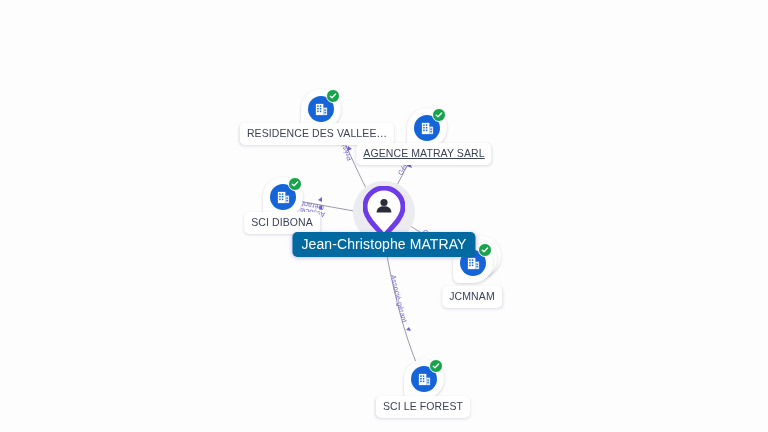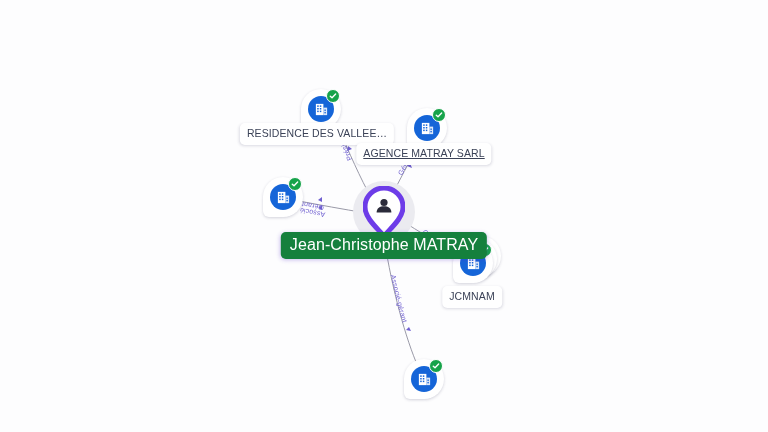--- a/index.html
+++ b/index.html
@@ -124,23 +124,23 @@
     color: #3b4257;
     font-size: 10.5px;
     line-height: 1;
     padding: 5px 7px 6px 7px;
     border-radius: 5px;
     white-space: nowrap;
     box-shadow: 0 1px 3px rgba(40,40,80,0.16);
     letter-spacing: 0.1px;
   }
   .chip.primary {
-    background: #15803d;
+    background: #0369a1;
     color: #ffffff;
-    font-size: 16px;
+    font-size: 14px;
     padding: 5px 9px 6px 9px;
     box-shadow: 0 1px 4px rgba(80,40,200,0.30);
   }
 </style>
 </head>
 <body>
 
 <div id="stage">
 
   <svg id="edges" viewBox="0 0 768 432" xmlns="http://www.w3.org/2000/svg">
@@ -255,20 +255,21 @@
           <rect x="11.1" y="10.6" width="1.5" height="1.5" fill="#1565d8"></rect>
         </svg>
       </div>
       <div class="check-badge">
         <svg width="8" height="8" viewBox="0 0 10 10">
           <path d="M1.6 5.2 L3.8 7.3 L8.3 2.6" stroke="#ffffff" stroke-width="1.7" fill="none" stroke-linecap="round" stroke-linejoin="round"></path>
         </svg>
       </div>
     </div>
   </div>
+  <div class="chip" style="left:282px; top:212px;">SCI DIBONA</div>
 
   <div class="node" style="left:473px; top:263px;">
     <div class="company-pin">
       <div class="pin-card s2"></div>
       <div class="pin-card s1"></div>
       <div class="pin-front"></div>
       <div class="pin-disc">
         <svg width="15" height="15" viewBox="0 0 16 16">
           <rect x="2" y="2" width="8" height="12" fill="#ffffff"></rect>
           <rect x="10" y="6" width="4" height="8" fill="#ffffff" opacity="0.85"></rect>
@@ -308,20 +309,21 @@
           <rect x="11.1" y="10.6" width="1.5" height="1.5" fill="#1565d8"></rect>
         </svg>
       </div>
       <div class="check-badge">
         <svg width="8" height="8" viewBox="0 0 10 10">
           <path d="M1.6 5.2 L3.8 7.3 L8.3 2.6" stroke="#ffffff" stroke-width="1.7" fill="none" stroke-linecap="round" stroke-linejoin="round"></path>
         </svg>
       </div>
     </div>
   </div>
+  <div class="chip" style="left:423px; top:396px;">SCI LE FOREST</div>
 
   <div class="person-node" style="left:384px; top:212px;">
     <div class="person-halo"></div>
     <div class="person-pin">
       <svg width="42" height="52" viewBox="0 0 42 52">
         <path d="M21 2 C10.5 2 2 10.5 2 21 C2 32 14 42 21 50 C28 42 40 32 40 21 C40 10.5 31.5 2 21 2 Z" fill="#ffffff" stroke="#6d3ce8" stroke-width="5"></path>
         <circle cx="21" cy="20.5" r="11.5" fill="#ffffff"></circle>
         <g>
           <circle cx="21" cy="16.5" r="3.6" fill="#2b2b3a"></circle>
           <path d="M13.6 26.5 C13.6 21.9 17 20.2 21 20.2 C25 20.2 28.4 21.9 28.4 26.5 Z" fill="#2b2b3a"></path>

